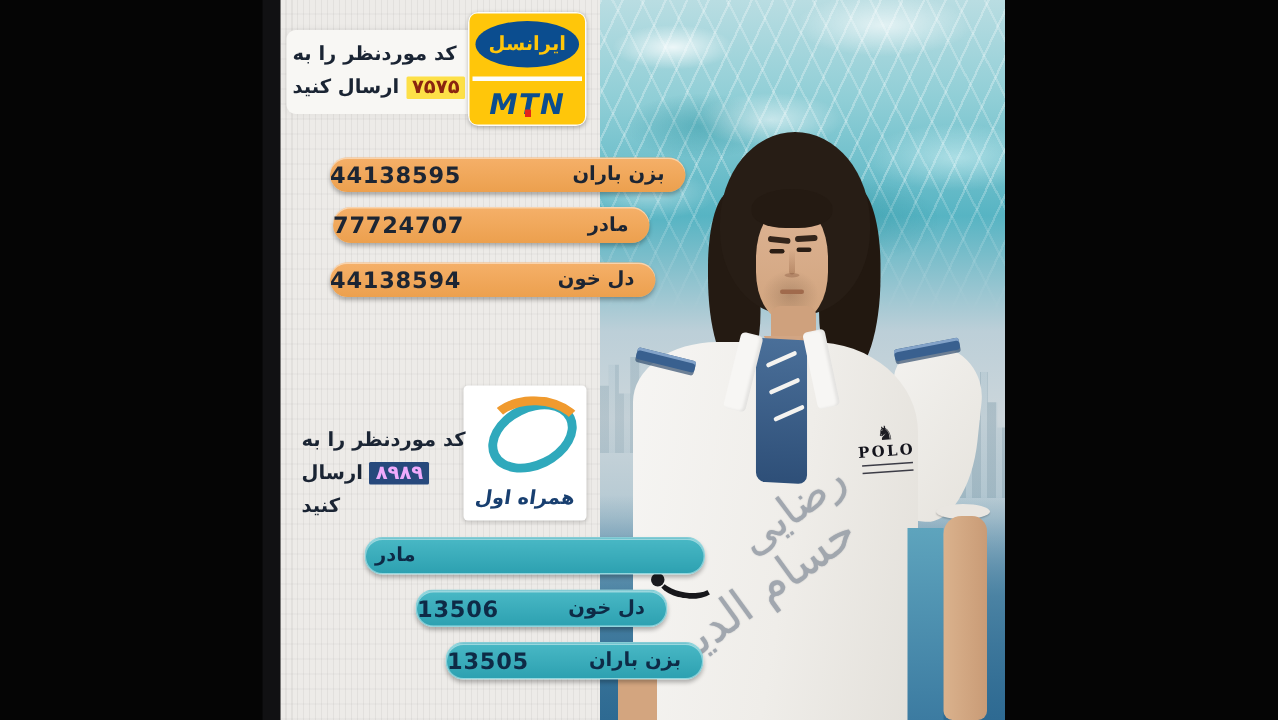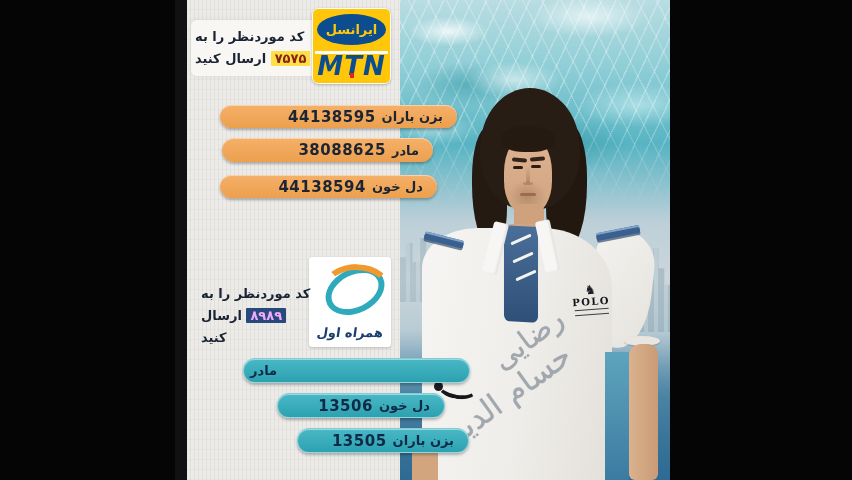--- a/index.html
+++ b/index.html
@@ -99,39 +99,39 @@
   .hl{padding:0 4px;border-radius:1px;font-weight:bold;}
   .hl-peach{background:#fde047;color:#8a2410;}
   .hl-navy{background:#27497c;color:#f0abfc;}
   .mtn-logo{position:absolute;left:125px;top:8px;width:79px;height:76px;background:#fdfdfb;
         border-radius:7px;padding:1px;box-sizing:border-box;box-shadow:0 1px 3px rgba(0,0,0,.25);}
   .mtn-yellow{position:relative;width:100%;height:100%;background:#ffc60a;border-radius:5px;}
   .mtn-ellipse{position:absolute;left:4px;right:4px;top:5px;height:31px;background:#0b4d8f;
         border-radius:50%;display:flex;align-items:center;justify-content:center;
         color:#ffc60a;font-size:13px;font-weight:bold;}
   .mtn-divider{position:absolute;left:2px;right:2px;top:42px;height:3px;background:#fdfdfb;}
-  .mtn-word{position:absolute;left:0;right:0;bottom:2px;text-align:center;font-size:26px;
+  .mtn-word{position:absolute;left:0;right:0;bottom:2px;text-align:center;font-size:19px;
         font-weight:bold;font-style:italic;color:#0b4d8f;letter-spacing:1px;}
   .mtn-reddot{position:absolute;left:50%;bottom:5px;width:4px;height:5px;background:#e2231a;
         transform:translateX(-2px);}
   .hamrah-logo{position:absolute;left:122px;top:257px;width:82px;height:90px;background:#fff;
         border-radius:3px;box-shadow:0 1px 3px rgba(0,0,0,.2);}
   .swoosh{position:absolute;left:15px;top:12px;width:50px;height:32px;border:6px solid #2fa9bc;
         border-radius:50%;transform:rotate(-26deg);}
   .swoosh:after{content:"";position:absolute;left:-8px;top:-10px;width:58px;height:40px;
         border:6px solid transparent;border-top-color:#f09a2e;border-radius:50%;
         transform:rotate(28deg);}
   .hamrah-word{position:absolute;left:0;right:0;bottom:7px;text-align:center;color:#183f70;
         font-size:13px;font-weight:bold;transform:skewX(-8deg);}
   .pill{position:absolute;display:flex;align-items:center;border-radius:12px;
         box-shadow:0 2px 3px rgba(0,0,0,.28), inset 0 1px 0 rgba(255,255,255,.45);}
   .pill-orange{background:linear-gradient(180deg,#f5b069,#eca04e);color:#1c2533;}
   .pill-teal{background:linear-gradient(180deg,#49b8c5,#2da1b1);color:#0e2a46;
         border:1px solid rgba(220,245,248,.5);box-sizing:border-box;}
-  .pill-code{flex:1;text-align:right;font-size:15px;font-weight:bold;letter-spacing:.5px;}
+  .pill-code{flex:1;text-align:left;font-size:15px;font-weight:bold;letter-spacing:.5px;}
   .pill-title{font-size:13px;font-weight:bold;padding:0 14px 0 6px;white-space:nowrap;}
 </style>
 </head>
 <body>
 
 <div class="stage">
   <div class="pre-edge"></div>
 
   <div class="content">
 
@@ -200,21 +200,21 @@
         <div class="mtn-word">MTN</div>
         <i class="mtn-reddot"></i>
       </div>
     </div>
 
     <div class="pill pill-orange" style="left:33px;top:105px;width:237px;height:23px;">
       <span class="pill-code">44138595</span>
       <span class="pill-title" dir="rtl">بزن باران</span>
     </div>
     <div class="pill pill-orange" style="left:35px;top:138px;width:211px;height:24px;">
-      <span class="pill-code">38088625</span>
+      <span class="pill-code">77724707</span>
       <span class="pill-title" dir="rtl">مادر</span>
     </div>
     <div class="pill pill-orange" style="left:33px;top:175px;width:217px;height:23px;">
       <span class="pill-code">44138594</span>
       <span class="pill-title" dir="rtl">دل خون</span>
     </div>
 
     <div class="hamrah-logo">
       <div class="swoosh"></div>
       <div class="hamrah-word" dir="rtl">همراه اول</div>

